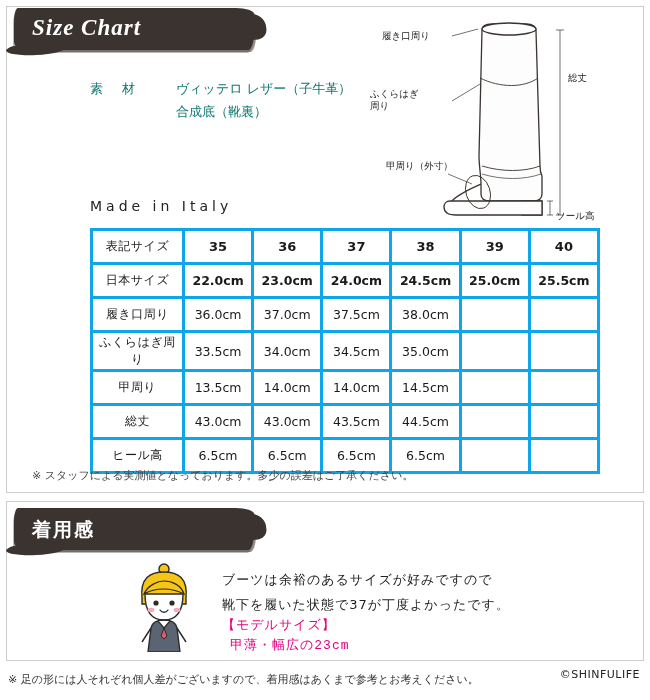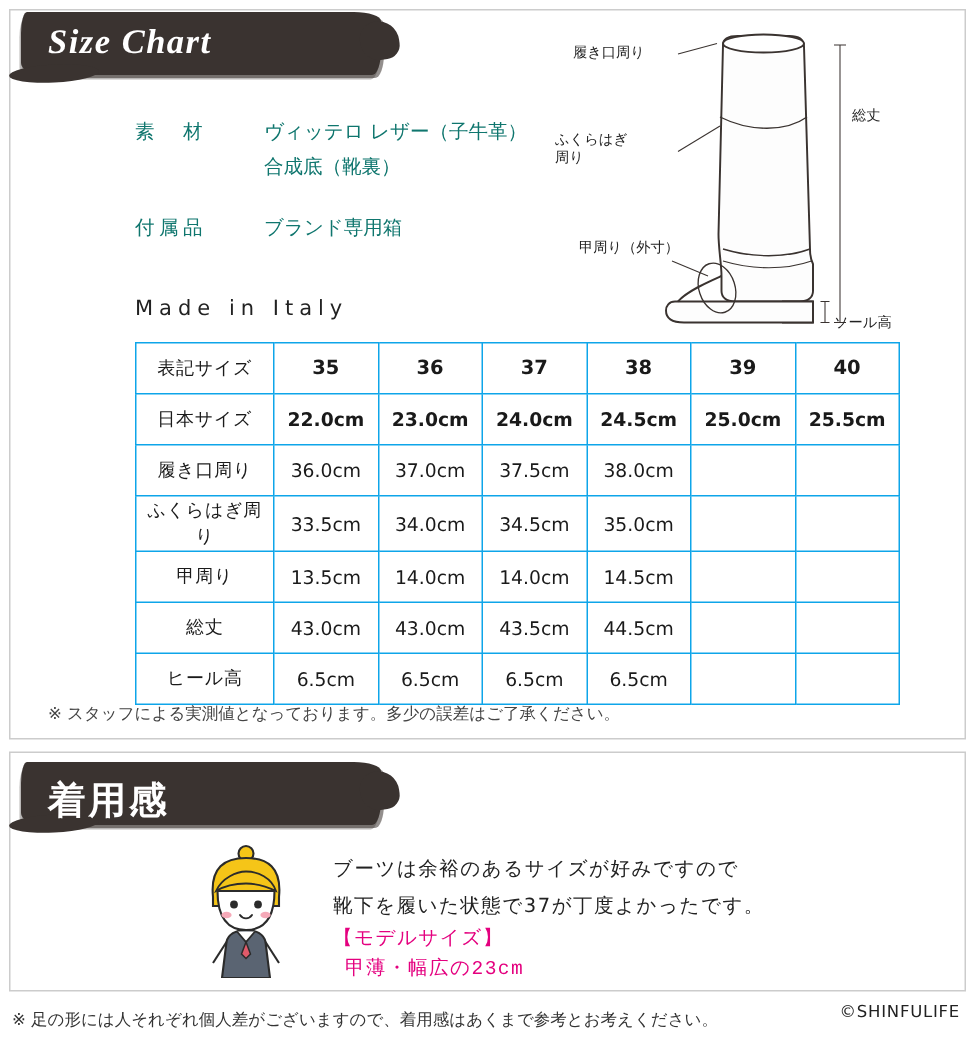--- a/index.html
+++ b/index.html
@@ -64,21 +64,21 @@
     font-size: 23px;
     font-style: italic;
     font-weight: bold;
     letter-spacing: 1px;
     z-index: 2;
     font-family: "Liberation Serif", serif;
   }
   .banner.jp .btext {
     font-style: normal;
     font-family: "DejaVu Sans", sans-serif;
-    font-size: 25px;
+    font-size: 19px;
     letter-spacing: 2px;
     top: 9px;
   }
 
   
   .specs {
     position: absolute;
     left: 90px; top: 78px;
     font-size: 13px;
     color: #0f766e;
@@ -114,21 +114,21 @@
 
   
   table.sizes {
     position: absolute;
     left: 90px; top: 228px;
     border-collapse: collapse;
     width: 510px;
     font-family: "DejaVu Sans", sans-serif;
   }
   table.sizes td {
-    border: 1px solid #0ea5e9;
+    border: 3px solid #0ea5e9;
     height: 34px;
     text-align: center;
     font-size: 12.5px;
     color: #1a1a1a;
   }
   table.sizes td.rowhead {
     width: 92px;
     font-size: 12px;
     letter-spacing: 0.5px;
   }
@@ -209,24 +209,20 @@
   </div>
 
   <div class="specs">
     <div class="spec-row">
       <div class="spec-label">素　材</div>
       <div class="spec-val">ヴィッテロ レザー（子牛革）</div>
     </div>
     <div class="spec-row">
       <div class="spec-label"></div>
       <div class="spec-val">合成底（靴裏）</div>
-    </div>
-    <div class="spec-row" style="margin-top:18px">
-      <div class="spec-label">付属品</div>
-      <div class="spec-val">ブランド専用箱</div>
     </div>
   </div>
 
   <div class="madein">Made in Italy</div>
 
   <div class="boot-wrap">
     <svg width="250" height="215" viewBox="0 0 250 215">
 
       <path d="M92 14 C92 10 96 8 102 8 L136 8 C142 8 146 10 146 15
                L150 150 C150 156 152 160 152 160

